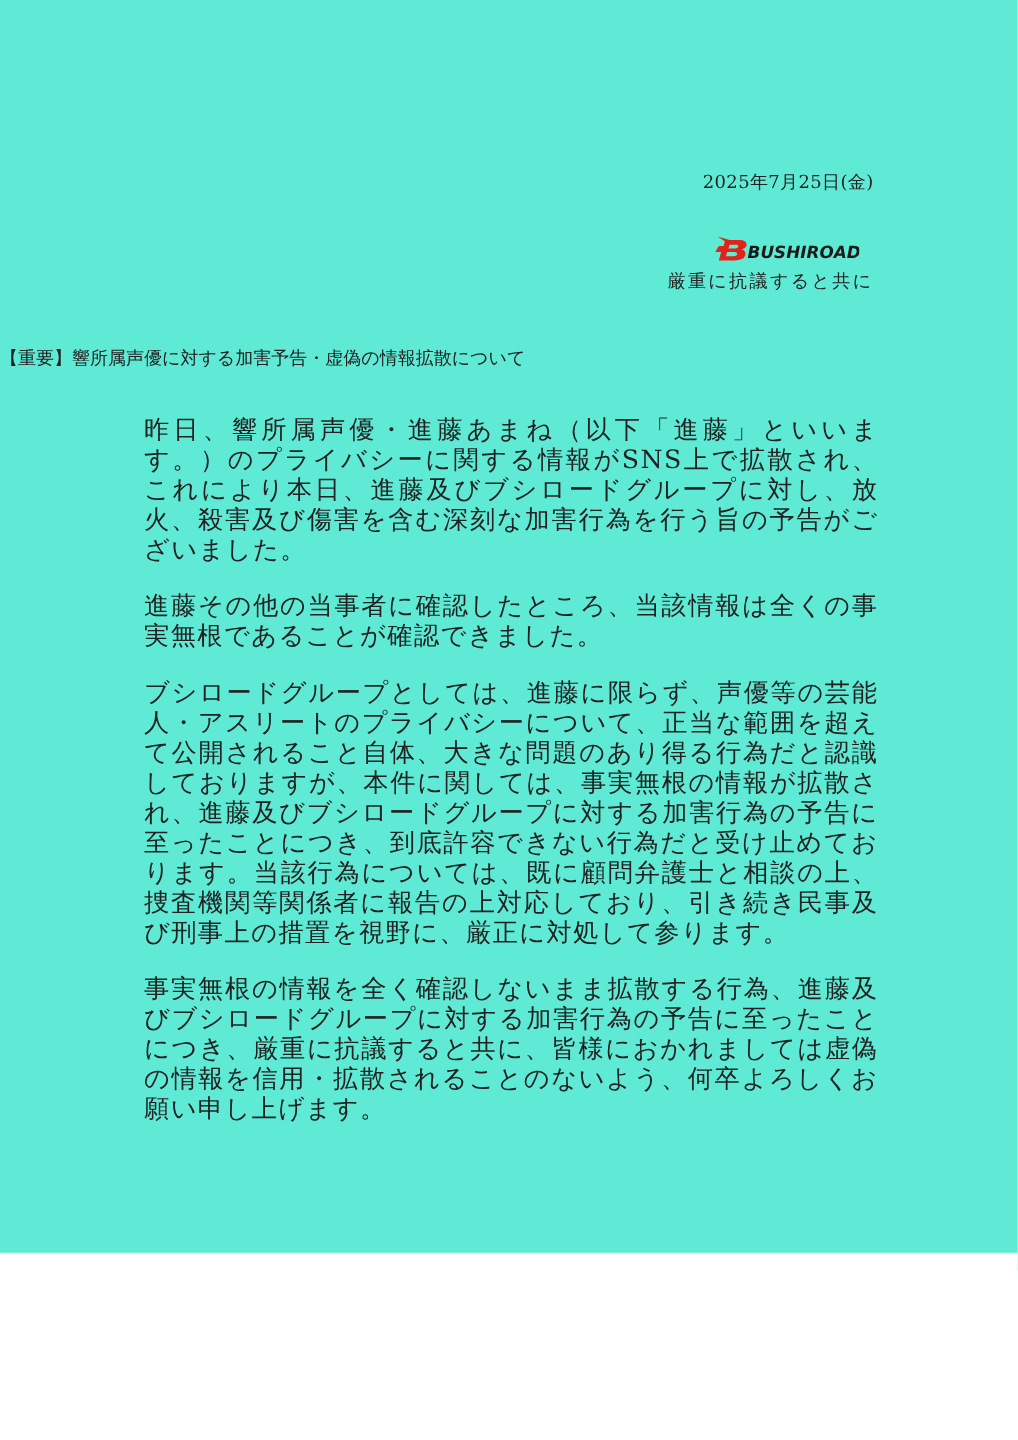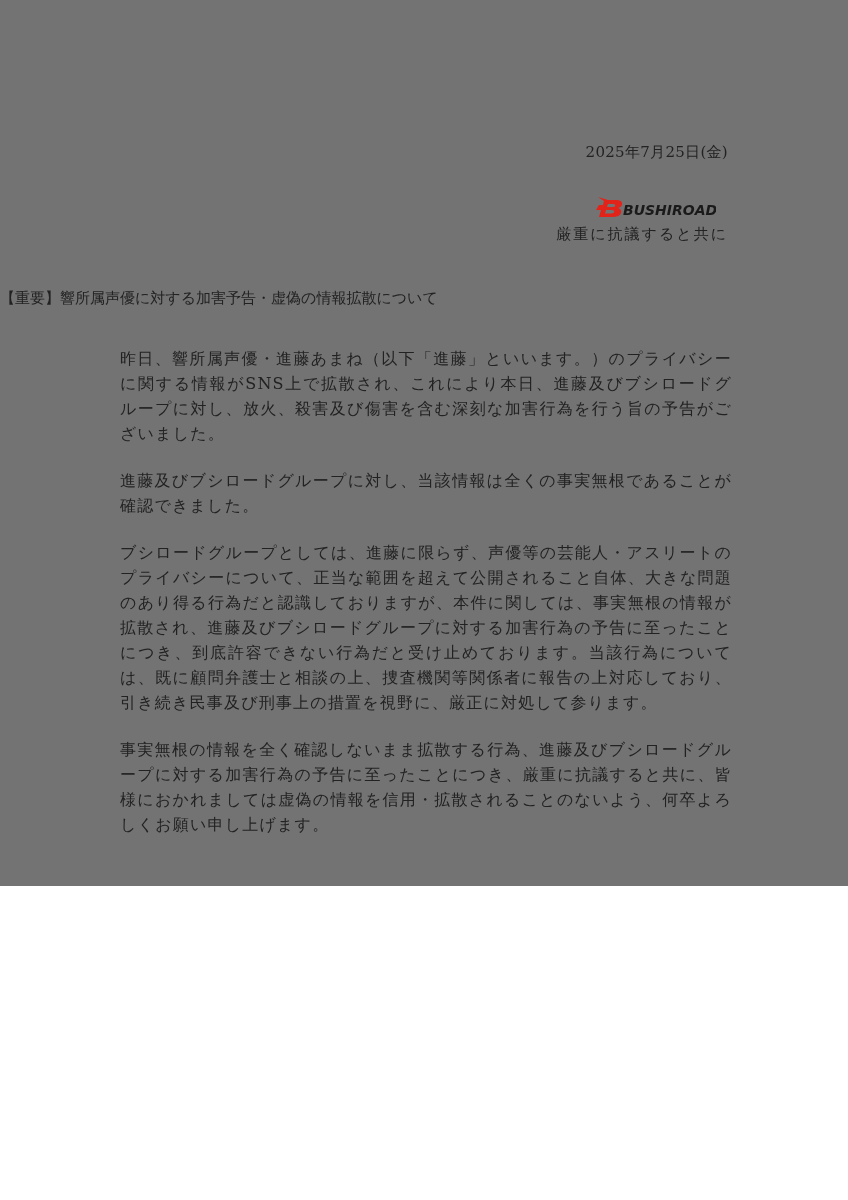--- a/index.html
+++ b/index.html
@@ -1,25 +1,25 @@
 <!DOCTYPE html>
 <html><head>
 <meta charset="utf-8">
 <style>
   html, body { margin: 0; padding: 0; background: #ffffff; }
   body { width: 848px; height: 1200px; position: relative; overflow: hidden;
          font-family: "DejaVu Serif", "Liberation Serif", serif; color: #222222; }
-  .page { position: absolute; left: 0; top: 0; width: 848px; height: 886px; background: #737373; }
+  .page { position: absolute; left: 0; top: 0; width: 848px; height: 1044px; background: #5eead4; }
   .date { position: absolute; right: 120px; top: 143px; font-size: 15px; letter-spacing: 0.3px; }
   .logo { position: absolute; left: 596px; top: 194px; width: 120px; height: 26px; }
   .logo svg { display: block; }
   .company { position: absolute; right: 120px; top: 225px; font-size: 15px; letter-spacing: 2px; }
   .title { position: absolute; left: 0; width: 848px; top: 289px; text-align: left;
            font-family: "DejaVu Sans", "Liberation Sans", sans-serif; font-weight: normal; font-size: 15px; }
-  .body { position: absolute; left: 120px; width: 612px; top: 346px; font-size: 16px; line-height: 25px; letter-spacing: 1.2px; }
+  .body { position: absolute; left: 120px; width: 612px; top: 346px; font-size: 21px; line-height: 25px; letter-spacing: 1.2px; }
   .body p { margin: 0 0 22px 0; text-align: justify; }
 </style>
 </head>
 <body>
 
 <div class="page">
   <div class="date">2025年7月25日(金)</div>
 
   <div class="logo">
     <svg width="120" height="26" viewBox="0 0 120 26">
@@ -27,17 +27,17 @@
       <text x="27" y="21" font-family="DejaVu Sans, sans-serif" font-weight="bold" font-style="italic" font-size="14" fill="#1a1a1a">BUSHIROAD</text>
     </svg>
   </div>
 
   <div class="company">厳重に抗議すると共に</div>
 
   <div class="title">【重要】響所属声優に対する加害予告・虚偽の情報拡散について</div>
 
   <div class="body">
     <p>昨日、響所属声優・進藤あまね（以下「進藤」といいます。）のプライバシーに関する情報がSNS上で拡散され、これにより本日、進藤及びブシロードグループに対し、放火、殺害及び傷害を含む深刻な加害行為を行う旨の予告がございました。</p>
-    <p>進藤及びブシロードグループに対し、当該情報は全くの事実無根であることが確認できました。</p>
+    <p>進藤その他の当事者に確認したところ、当該情報は全くの事実無根であることが確認できました。</p>
     <p>ブシロードグループとしては、進藤に限らず、声優等の芸能人・アスリートのプライバシーについて、正当な範囲を超えて公開されること自体、大きな問題のあり得る行為だと認識しておりますが、本件に関しては、事実無根の情報が拡散され、進藤及びブシロードグループに対する加害行為の予告に至ったことにつき、到底許容できない行為だと受け止めております。当該行為については、既に顧問弁護士と相談の上、捜査機関等関係者に報告の上対応しており、引き続き民事及び刑事上の措置を視野に、厳正に対処して参ります。</p>
     <p>事実無根の情報を全く確認しないまま拡散する行為、進藤及びブシロードグループに対する加害行為の予告に至ったことにつき、厳重に抗議すると共に、皆様におかれましては虚偽の情報を信用・拡散されることのないよう、何卒よろしくお願い申し上げます。</p>
   </div>
 </div>
 
 </body></html>

